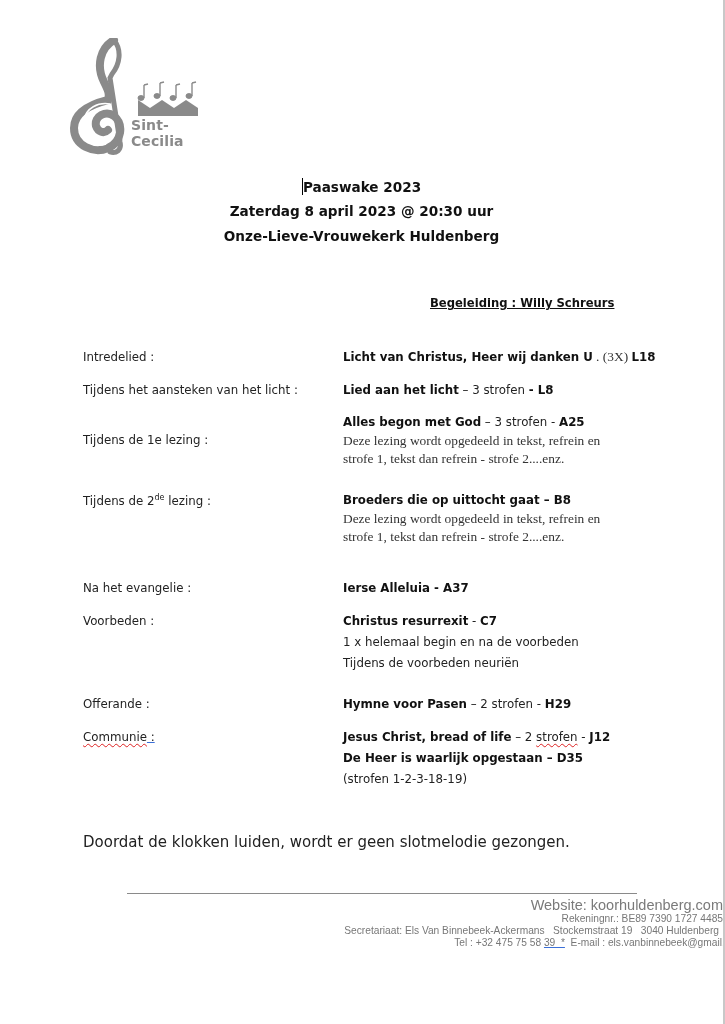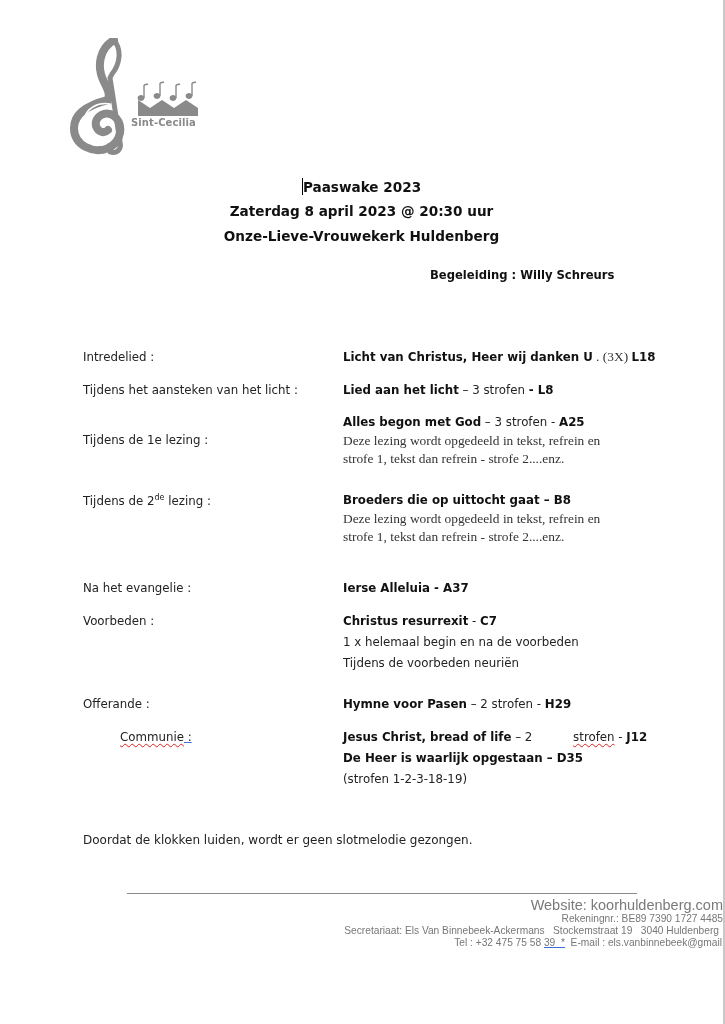--- a/index.html
+++ b/index.html
@@ -3,41 +3,41 @@
   <meta charset="utf-8">
   <style>
     html, body { margin: 0; padding: 0; background: #ffffff; }
     body { width: 725px; height: 1024px; position: relative; overflow: hidden;
            font-family: "Liberation Sans", sans-serif; color: #1a1a1a; }
     .page { position: absolute; left: 0; top: 0; width: 723px; height: 1024px; background: #fff; }
     .right-edge { position: absolute; left: 723px; top: 0; width: 2px; height: 1024px; background: #c8c8c8; }
 
     .logo { position: absolute; left: 70px; top: 38px; width: 150px; height: 118px; }
     .logo-text { position: absolute; left: 61px; top: 79px; font-family: "DejaVu Sans", sans-serif;
-                 font-weight: bold; font-size: 10px; color: #8a8a8a; letter-spacing: 0.1px; }
+                 font-weight: bold; font-size: 14px; color: #8a8a8a; letter-spacing: 0.1px; }
 
     .title-block { position: absolute; left: 0; width: 723px; text-align: center; font-weight: bold;
                    font-family: "DejaVu Sans", sans-serif; font-size: 13.6px; color: #111; }
     .t1 { top: 178px; }
     .t2 { top: 203px; }
     .t3 { top: 228px; }
     .cursor { display: inline-block; width: 1px; height: 17px; background: #000; vertical-align: -3px; margin-right: 0px; }
 
-    .accomp { position: absolute; left: 430px; top: 268px; font-family: "DejaVu Sans", sans-serif;
-              font-weight: bold; font-size: 11.6px; color: #111; text-align: center; }
+    .accomp { position: absolute; left: 430px; top: 296px; font-family: "DejaVu Sans", sans-serif;
+              font-weight: bold; font-size: 11.6px; text-decoration: underline; color: #111; text-align: center; }
 
     .lbl { position: absolute; left: 83px; font-family: "DejaVu Sans", sans-serif; font-size: 11.8px; color: #222; white-space: nowrap; }
     .val { position: absolute; left: 343px; font-family: "DejaVu Sans", sans-serif; font-size: 11.8px; color: #222; white-space: nowrap; line-height: 18px; }
     .val b { font-weight: bold; color: #111; }
     .arial { font-family: Liberation Serif, serif; font-size: 13.4px; color: #333; line-height: 18px; }
     .sup { font-size: 8px; vertical-align: 5px; }
-    .squiggle { text-decoration: underline wavy #d22; text-decoration-thickness: 1px; text-underline-offset: 2px; margin-left: 37px; }
+    .squiggle { text-decoration: underline wavy #d22; text-decoration-thickness: 1px; text-underline-offset: 2px; }
     .blue-ul { text-decoration: underline; text-decoration-color: #3a6fd8; }
 
-    .closing { position: absolute; left: 83px; top: 833px; font-family: "DejaVu Sans", sans-serif; font-size: 12px; color: #222; }
+    .closing { position: absolute; left: 83px; top: 833px; font-family: "DejaVu Sans", sans-serif; font-size: 15px; color: #222; }
 
     .footer-rule { position: absolute; left: 127px; top: 893px; width: 510px; height: 1px; background: #8a8a8a; }
     .footer { position: absolute; left: 0; width: 723px; text-align: right; font-family: "Liberation Sans", sans-serif; color: #777; white-space: pre; }
     .f1 { top: 897px; font-size: 14.5px; color: #7a7a7a; }
     .f2 { top: 913px; font-size: 10.2px; }
     .f3 { top: 925px; font-size: 10.2px; left: -4px; }
     .f4 { top: 937px; font-size: 10.2px; left: 21px; }
   </style>
 </head>
 <body>

